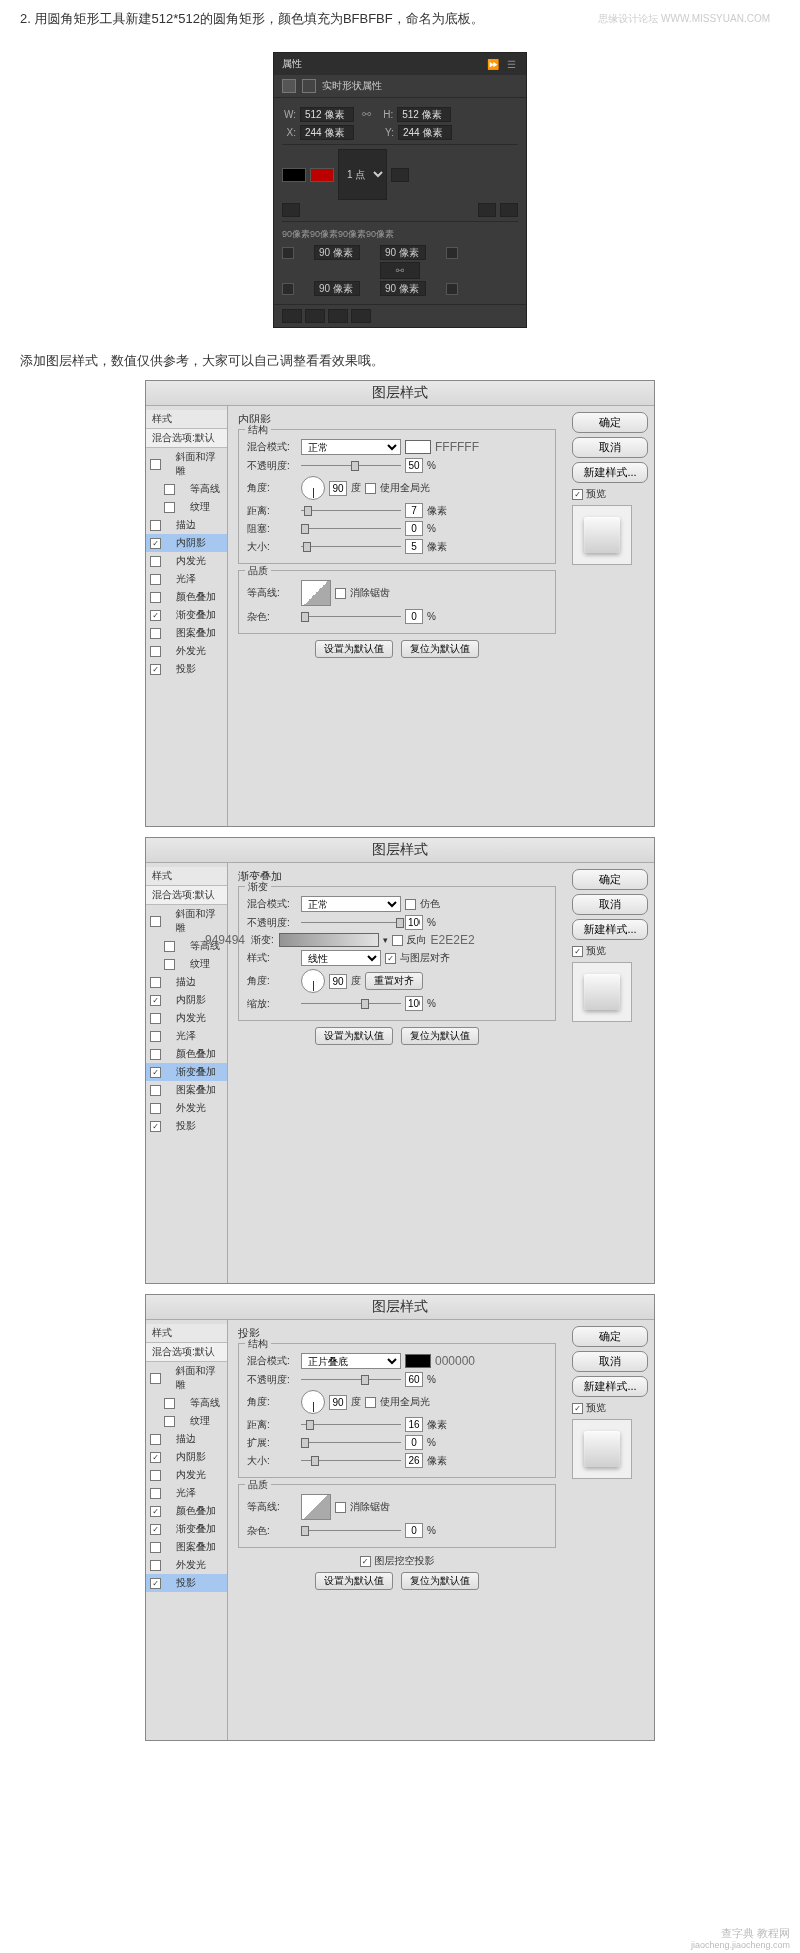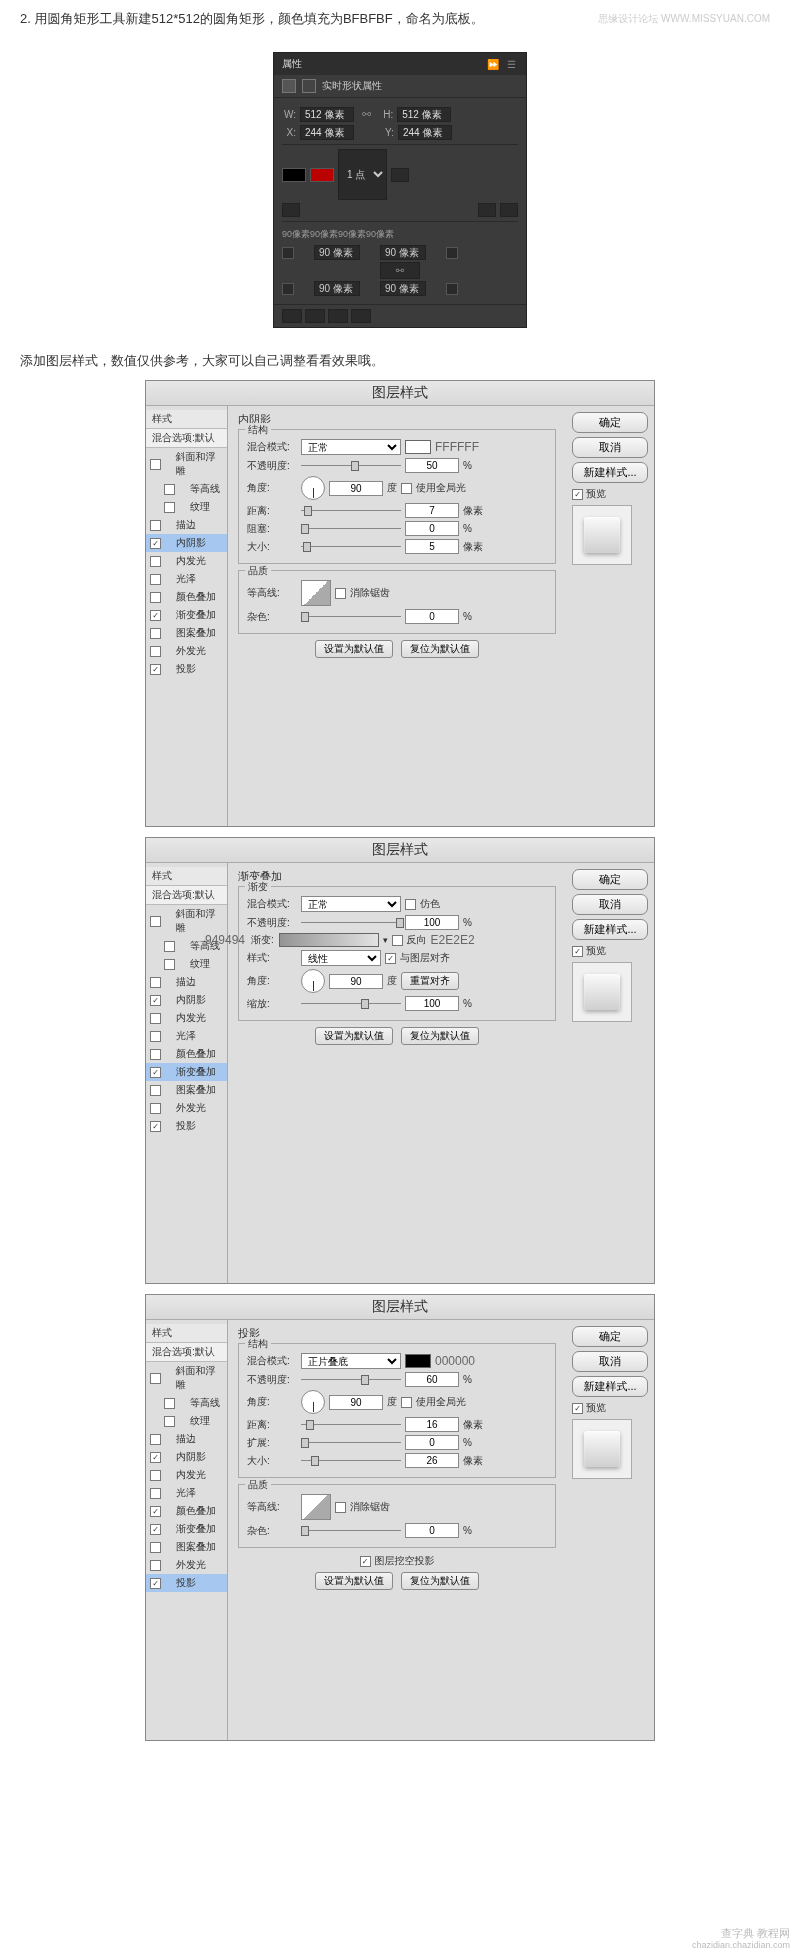--- a/index.html
+++ b/index.html
@@ -49,21 +49,21 @@
 .ls-section-title { font-size: 11px; margin-bottom: 2px; }
 .ls-group { border: 1px solid #aaa; padding: 6px 8px; margin-bottom: 6px; position: relative; }
 .ls-group-label { position: absolute; top: -7px; left: 6px; background: #dedede; padding: 0 3px; font-size: 10px; }
 .ls-ctrl-row { display: flex; align-items: center; margin: 3px 0; gap: 4px; font-size: 10px; }
 .ls-ctrl-lbl { width: 50px; text-align: left; }
 .ls-select { border: 1px solid #888; background: #fff; padding: 0px 2px; font-size: 10px; height: 16px; }
 .ls-swatch { width: 26px; height: 14px; border: 1px solid #666; }
 .ls-slider { flex: 1; max-width: 100px; height: 12px; position: relative; }
 .ls-slider::before { content: ""; position: absolute; left: 0; right: 0; top: 5px; height: 1px; background: #888; }
 .ls-slider-thumb { position: absolute; top: 1px; width: 8px; height: 10px; background: #ccc; border: 1px solid #666; }
-.ls-num { width: 54px; border: 1px solid #888; background: #fff; text-align: center; font-size: 10px; padding: 0 2px; height: 15px; }
+.ls-num { width: 18px; border: 1px solid #888; background: #fff; text-align: center; font-size: 10px; padding: 0 2px; height: 15px; }
 .ls-unit { font-size: 10px; }
 .ls-dial { width: 24px; height: 24px; border: 1px solid #888; border-radius: 50%; background: #fff; position: relative; }
 .ls-dial::after { content: ""; position: absolute; left: 50%; top: 50%; width: 1px; height: 10px; background: #333; transform-origin: top; }
 .ls-contour { width: 30px; height: 26px; border: 1px solid #888; background: linear-gradient(135deg,#fff 50%,#aaa 50%); }
 .ls-gradient { width: 100px; height: 14px; border: 1px solid #666; background: linear-gradient(to right,#949494,#e2e2e2); }
 .ls-btns { display: flex; gap: 8px; justify-content: center; margin-top: 4px; }
 .ls-small-btn { border: 1px solid #888; background: linear-gradient(#f4f4f4,#ddd); padding: 1px 8px; font-size: 10px; border-radius: 3px; cursor: pointer; }
 .ls-right { width: 88px; padding: 6px; }
 .ls-btn { display: block; width: 100%; margin-bottom: 4px; border: 1px solid #888; background: linear-gradient(#f8f8f8,#e0e0e0); padding: 2px 0; font-size: 11px; border-radius: 7px; text-align: center; cursor: pointer; }
 .ls-preview-lbl { display: flex; align-items: center; gap: 3px; font-size: 10px; margin: 4px 0; }
@@ -552,15 +552,15 @@
           </div>
         <div class="ls-preview">
             <div class="ls-preview-box"></div>
           </div>
       </div>
     </div>
   </div>
 
   <div class="watermark-bottom">
     <div>查字典 教程网</div>
-    <div style="font-size:9px">chazidian.chazidian.com</div>
+    <div style="font-size:9px">jiaocheng.jiaocheng.com</div>
   </div>
 </div>
 
 </body></html>

